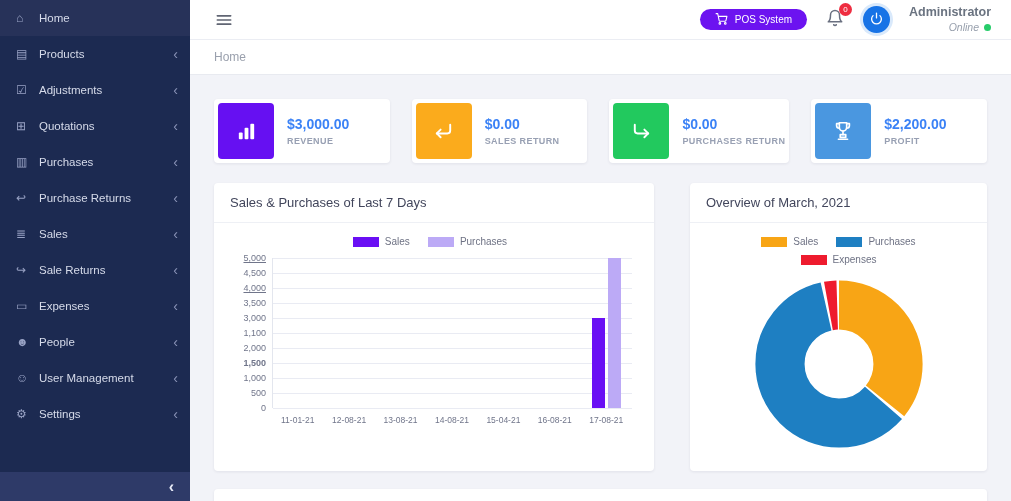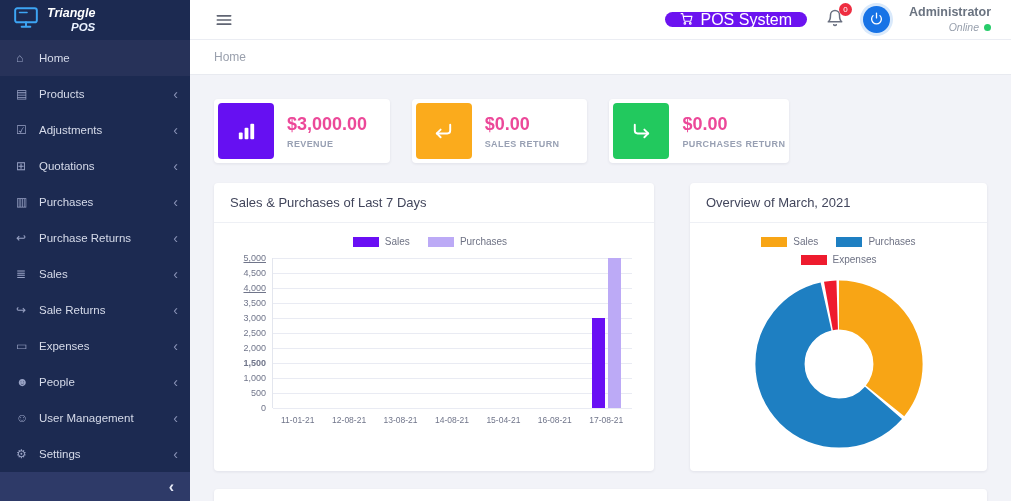--- a/index.html
+++ b/index.html
@@ -23,22 +23,22 @@
   .collapse-bar{height:29px;background:#2e3a68;display:flex;align-items:center;
     justify-content:flex-end;padding-right:16px;color:#e8ebf7;font-size:16px;
     font-weight:bold;cursor:pointer}
 
   
   .main{flex:1;display:flex;flex-direction:column;min-width:0}
   .topbar{height:40px;background:#fff;border-bottom:1px solid #ebedf3;display:flex;
     align-items:center;padding:0 20px 0 24px;flex-shrink:0}
   .hamburger{cursor:pointer;display:flex;align-items:center}
   .topbar-right{margin-left:auto;display:flex;align-items:center;gap:19px}
-  .pos-btn{background:#6c13f0;color:#fff;border:none;border-radius:15px;height:15px;
-    padding:0 15px;font-size:16px;display:flex;align-items:center;gap:7px;cursor:pointer;
+  .pos-btn{background:#6c13f0;color:#fff;border:none;border-radius:15px;height:21px;
+    padding:0 15px;font-size:10px;display:flex;align-items:center;gap:7px;cursor:pointer;
     font-family:"Liberation Sans",sans-serif}
   .bell{position:relative;color:#6a7080;cursor:pointer;display:flex}
   .badge{position:absolute;top:-6px;right:-8px;background:#ee2d41;color:#fff;font-size:8px;
     min-width:13px;height:13px;border-radius:8px;display:flex;align-items:center;
     justify-content:center;padding:0 2px}
   .avatar{width:27px;height:27px;border-radius:50%;background:#1773e6;display:flex;
     align-items:center;justify-content:center;box-shadow:0 0 0 3px #d9e9fb;cursor:pointer;
     flex-shrink:0}
   .user-meta{text-align:right;line-height:1.25}
   .user-name{font-size:12.5px;font-weight:bold;color:#6a7380}
@@ -52,21 +52,21 @@
 
   .content{flex:1;padding:24px 24px 0;overflow:hidden}
 
   
   .stats{display:grid;grid-template-columns:repeat(4,1fr);gap:22px;margin-bottom:20px}
   .stat-card{background:#fff;border-radius:4px;padding:4px;display:flex;align-items:center;
     height:64px;box-shadow:0 1px 3px rgba(25,30,60,.08)}
   .icon-box{width:56px;height:56px;border-radius:4px;color:#fff;display:flex;
     align-items:center;justify-content:center;flex-shrink:0}
   .stat-text{margin-left:13px;min-width:0}
-  .stat-value{font-size:18px;font-weight:bold;color:#ec4899}
+  .stat-value{font-size:14px;font-weight:bold;color:#3b82f6}
   .stat-label{font-size:9px;color:#98a0b3;letter-spacing:.4px;margin-top:4px;font-weight:bold;
     white-space:nowrap}
 
   
   .charts{display:grid;grid-template-columns:440px 1fr;gap:36px;align-items:start}
   .card{background:#fff;border-radius:4px;box-shadow:0 1px 3px rgba(25,30,60,.08);
     height:288px;display:flex;flex-direction:column;overflow:hidden}
   .card-header{padding:12px 16px;font-size:13px;color:#42465c;border-bottom:1px solid #eef0f5;
     flex-shrink:0}
   .chart-body{flex:1;padding:13px 18px 0 10px;min-height:0}
@@ -93,33 +93,20 @@
 
   .bottom-card{height:40px;background:#fff;border-radius:4px;margin-top:18px;
     box-shadow:0 1px 3px rgba(25,30,60,.08)}
 </style>
 </head>
 <body>
 
 <div class="app">
 
   <aside class="sidebar">
-    <div class="logo">
-      <span>
-        <svg width="26" height="24" viewBox="0 0 24 22" fill="none" stroke="#3da5f4" stroke-width="1.8" stroke-linecap="round">
-          <rect x="2" y="2" width="20" height="13" rx="2"></rect>
-          <path d="M12 15v4M8 19h8"></path>
-          <path d="M6 6h7" stroke-width="1.4"></path>
-        </svg>
-      </span>
-      <span class="logo-text">
-        <span class="logo-line1">Triangle</span>
-        <span class="logo-line2">POS</span>
-      </span>
-    </div>
     <nav class="side-nav" id="side-nav">
         <div class="side-item active">
           <span class="glyph">⌂</span>
           <span class="lbl">Home</span>
         </div>
         <div class="side-item">
           <span class="glyph">▤</span>
           <span class="lbl">Products</span>
           <span class="chev">‹</span>
         </div>
@@ -264,20 +251,36 @@
               <svg width="23" height="23" viewBox="0 0 24 24" fill="none" stroke="currentColor" stroke-width="2" stroke-linecap="round" stroke-linejoin="round">
                 <path d="M5 5v6a3 3 0 0 0 3 3h11"></path>
                 <path d="M15 10l4 4-4 4"></path>
               </svg>
             </div>
             <div class="stat-text">
               <div class="stat-value">$0.00</div>
               <div class="stat-label">PURCHASES RETURN</div>
             </div>
           </div>
+          <div class="stat-card">
+            <div class="icon-box" style="background: rgb(74, 151, 224);">
+              <svg width="22" height="22" viewBox="0 0 24 24" fill="none" stroke="currentColor" stroke-width="1.8" stroke-linecap="round" stroke-linejoin="round">
+                <path d="M8 3h8v5a4 4 0 0 1-8 0z"></path>
+                <path d="M8 4H5v2a3 3 0 0 0 3 3"></path>
+                <path d="M16 4h3v2a3 3 0 0 1-3 3"></path>
+                <path d="M12 12v4"></path>
+                <path d="M9 16h6v3H9z"></path>
+                <path d="M7 21h10"></path>
+              </svg>
+            </div>
+            <div class="stat-text">
+              <div class="stat-value">$2,200.00</div>
+              <div class="stat-label">PROFIT</div>
+            </div>
+          </div>
         </div>
 
       <div class="charts">
 
         <section class="card">
           <div class="card-header">Sales &amp; Purchases of Last 7 Days</div>
           <div class="chart-body">
             <div class="legend-row" id="bar-legend">
                 <span class="lg-item">
                   <span class="lg-swatch" style="background: rgb(106, 15, 244);"></span>
@@ -293,21 +296,21 @@
                 <div class="ylabel" style="top: 100%;">0</div>
                 <div class="gridline" style="top: 90%;"></div>
                 <div class="ylabel" style="top: 90%;">500</div>
                 <div class="gridline" style="top: 80%;"></div>
                 <div class="ylabel" style="top: 80%;">1,000</div>
                 <div class="gridline" style="top: 70%;"></div>
                 <div class="ylabel" style="top: 70%; font-weight: bold;">1,500</div>
                 <div class="gridline" style="top: 60%;"></div>
                 <div class="ylabel" style="top: 60%;">2,000</div>
                 <div class="gridline" style="top: 50%;"></div>
-                <div class="ylabel" style="top: 50%;">2,500</div>
+                <div class="ylabel" style="top: 50%;">1,100</div>
                 <div class="gridline" style="top: 40%;"></div>
                 <div class="ylabel" style="top: 40%;">3,000</div>
                 <div class="gridline" style="top: 30%;"></div>
                 <div class="ylabel" style="top: 30%;">3,500</div>
                 <div class="gridline" style="top: 20%;"></div>
                 <div class="ylabel" style="top: 20%; text-decoration: underline;">4,000</div>
                 <div class="gridline" style="top: 10%;"></div>
                 <div class="ylabel" style="top: 10%;">4,500</div>
                 <div class="gridline" style="top: 0%;"></div>
                 <div class="ylabel" style="top: 0%; text-decoration: underline;">5,000</div>

